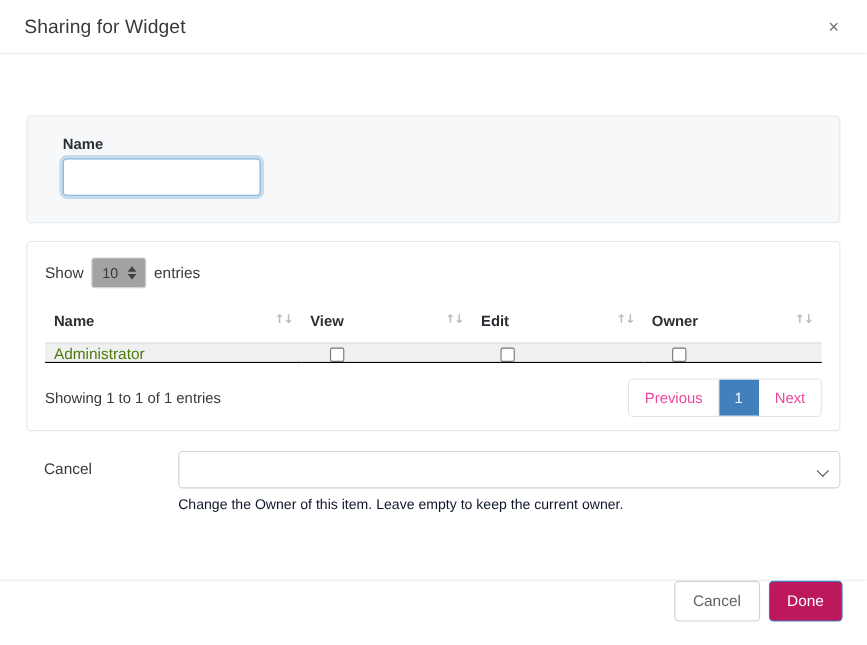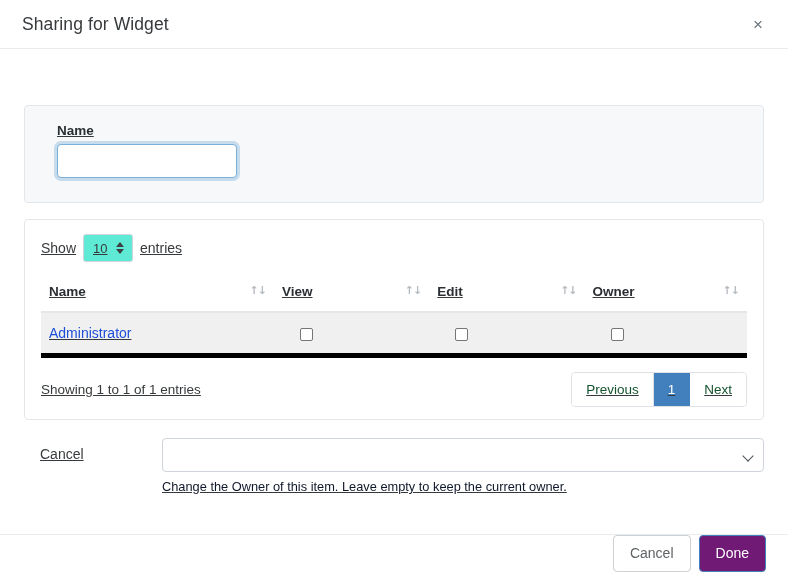--- a/index.html
+++ b/index.html
@@ -55,21 +55,20 @@
     cursor: pointer;
     padding: 0;
     font-family: "Liberation Sans", sans-serif;
   }
 
   
   .modal-body {
     flex: 1 1 auto;
     padding: 16px 24px 0 24px;
     position: relative;
-    text-decoration: underline;
   }
 
   
   .name-panel {
     background: #f7f8f9;
     border: 1px solid #e4e7ea;
     border-radius: 4px;
     padding: 16px 16px 18px 16px;
     margin-bottom: 16px;
     height: 98px;
@@ -116,21 +115,21 @@
     margin-bottom: 14px;
     padding-left: 0px;
   }
   .len-select {
     position: relative;
     display: inline-flex;
     align-items: center;
     height: 28px;
     border: 1px solid #ced4da;
     border-radius: 3px;
-    background: #5eead4;
+    background: #a3a3a3;
     padding: 0 22px 0 9px;
     font-size: 13px;
     color: #373a3c;
     cursor: pointer;
     min-width: 50px;
   }
   .len-select .spinner {
     position: absolute;
     right: 7px;
     top: 50%;
@@ -169,24 +168,24 @@
     position: absolute;
     right: 8px;
     top: 8px;
     font-size: 11px;
     color: #b6bbc0;
     letter-spacing: -1px;
     font-family: "DejaVu Sans", sans-serif;
   }
   table.share-table td {
     font-size: 14px;
-    color: #1d4ed8;
-    padding: 12px 8px;
+    color: #4d7c0f;
+    padding: 0 8px;
     background: #f0f0f0;
-    border-bottom: 5px solid #000000;
+    border-bottom: 1px solid #000000;
     vertical-align: middle;
   }
   td.cb-cell { text-align: left; padding-left: 8px; }
   .cbox {
     width: 13px;
     height: 13px;
     border: 1px solid #767676;
     border-radius: 2px;
     background: #fff;
     display: inline-block;
@@ -207,21 +206,21 @@
   }
   .pagination {
     display: flex;
     border-radius: 4px;
     overflow: hidden;
     border: 1px solid #dee2e6;
   }
   .page-btn {
     padding: 7px 14px;
     font-size: 13.5px;
-    color: #14532d;
+    color: #ec4899;
     background: #ffffff;
     border: none;
     border-right: 1px solid #dee2e6;
     cursor: pointer;
     font-family: "Liberation Sans", sans-serif;
     line-height: 19px;
   }
   .page-btn:last-child { border-right: none; }
   .page-btn.active {
     background: #4180bd;
@@ -286,21 +285,21 @@
     cursor: pointer;
     font-family: "Liberation Sans", sans-serif;
     line-height: 19px;
   }
   .btn-secondary {
     background: #ffffff;
     border: 1px solid #ccd1d5;
     color: #5e6366;
   }
   .btn-primary {
-    background: #701a75;
+    background: #be185d;
     border: 1px solid #4180bd;
     color: #ffffff;
   }
 </style>
 </head>
 <body>
 
 <div class="modal">
 
   <div class="modal-header">

